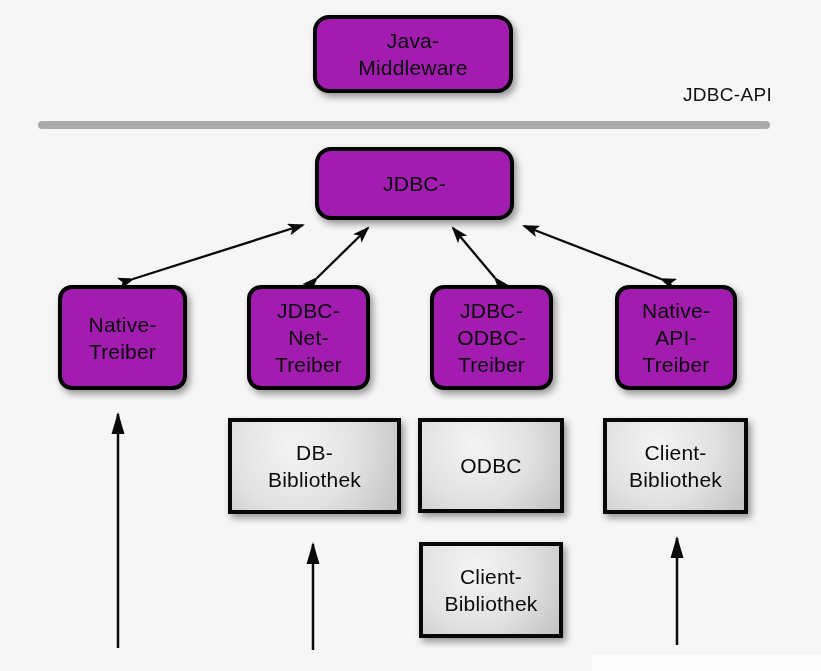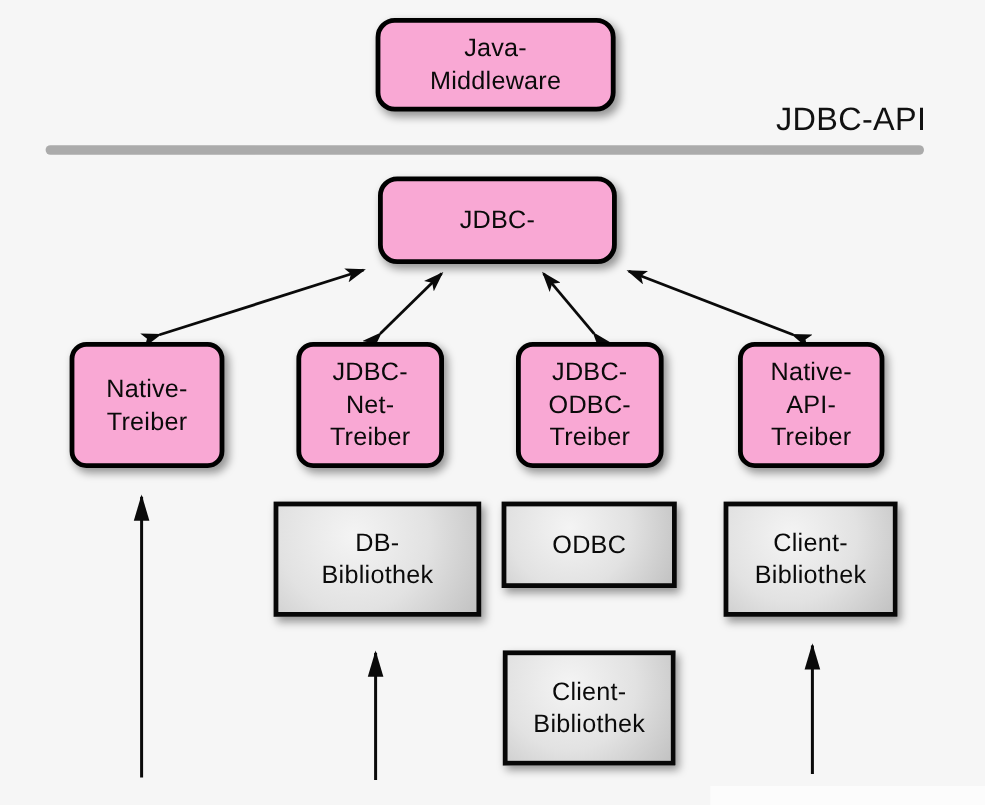--- a/index.html
+++ b/index.html
@@ -11,36 +11,36 @@
     overflow:hidden;
   }
   .node{
     position:absolute;
     box-sizing:border-box;
     display:flex;
     align-items:center;
     justify-content:center;
     text-align:center;
     color:#0a0a0a;
-    background:#f9a8d4;
+    background:#a21caf;
     border:4px solid #000;
     box-shadow:3px 4px 7px rgba(0,0,0,0.40);
   }
   .round{border-radius:16px;}
   .gray{
     border-radius:0;
     background:radial-gradient(circle at 38% 28%, #f4f4f4 0%, #e2e2e2 52%, #c2c2c2 100%);
     border:4px solid #070707;
   }
   .lbl{font-size:21px; line-height:27px; font-weight:400; letter-spacing:0.2px;}
   .lbl span{display:block;}
   .api-label{
     position:absolute;
     top:84px; right:49px;
-    font-size:27px; color:#111;
+    font-size:19px; color:#111;
     letter-spacing:0.3px;
   }
   .separator{
     position:absolute;
     left:38px; top:121px;
     width:732px; height:8px;
     border-radius:4px;
     background:#ababab;
   }
   .artifact{
@@ -129,21 +129,21 @@
     </div>
   </div>
 
   <div class="node gray" style="left:228px;top:418px;width:173px;height:96px;">
     <div class="lbl">
       <span>DB-</span>
       <span>Bibliothek</span>
     </div>
   </div>
 
-  <div class="node gray" style="left:418px;top:418px;width:146px;height:72px;">
+  <div class="node gray" style="left:418px;top:418px;width:146px;height:95px;">
     <div class="lbl">
       <span>ODBC</span>
     </div>
   </div>
 
   <div class="node gray" style="left:603px;top:418px;width:145px;height:96px;">
     <div class="lbl">
       <span>Client-</span>
       <span>Bibliothek</span>
     </div>

